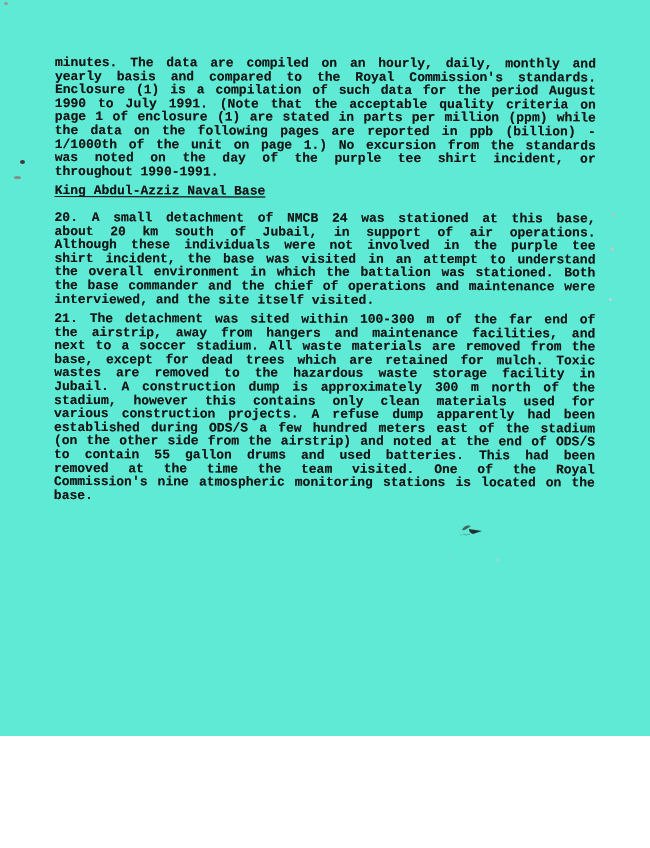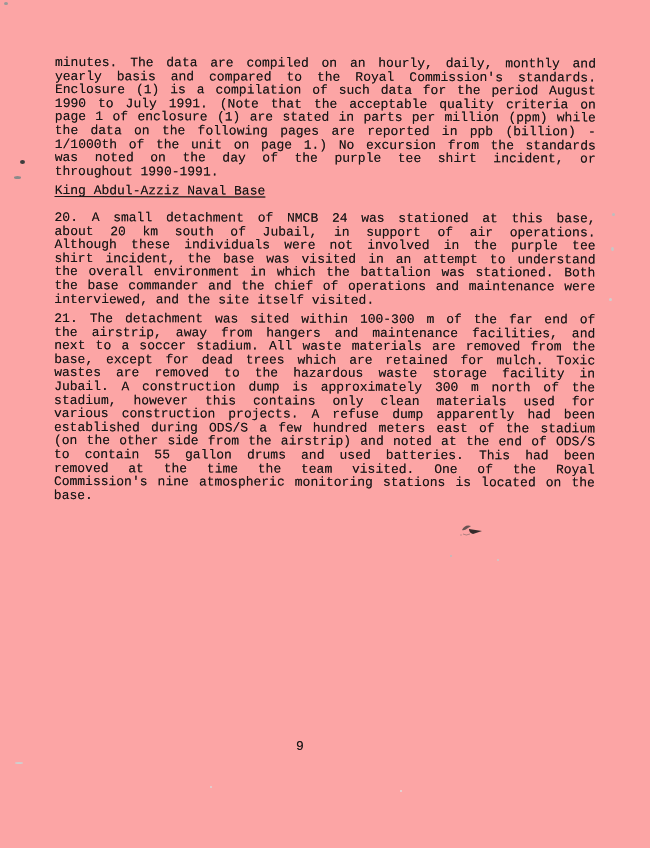--- a/index.html
+++ b/index.html
@@ -3,25 +3,26 @@
 <meta charset="utf-8">
 <style>
   html, body {
     margin: 0;
     padding: 0;
     background: #ffffff;
   }
   .page {
     position: relative;
     width: 650px;
-    height: 848px;
-    background: #fca5a5;
+    height: 736px;
+    background: #5eead4;
     overflow: hidden;
     font-family: "Liberation Mono", "DejaVu Sans Mono", monospace;
     color: #161616;
+    font-weight: bold;
   }
   .text-column {
     position: absolute;
     left: 55px;
     top: 56px;
     width: 541px;
     transform: rotate(0.15deg);
     transform-origin: top left;
     font-size: 13px;
     line-height: 13.6px;

